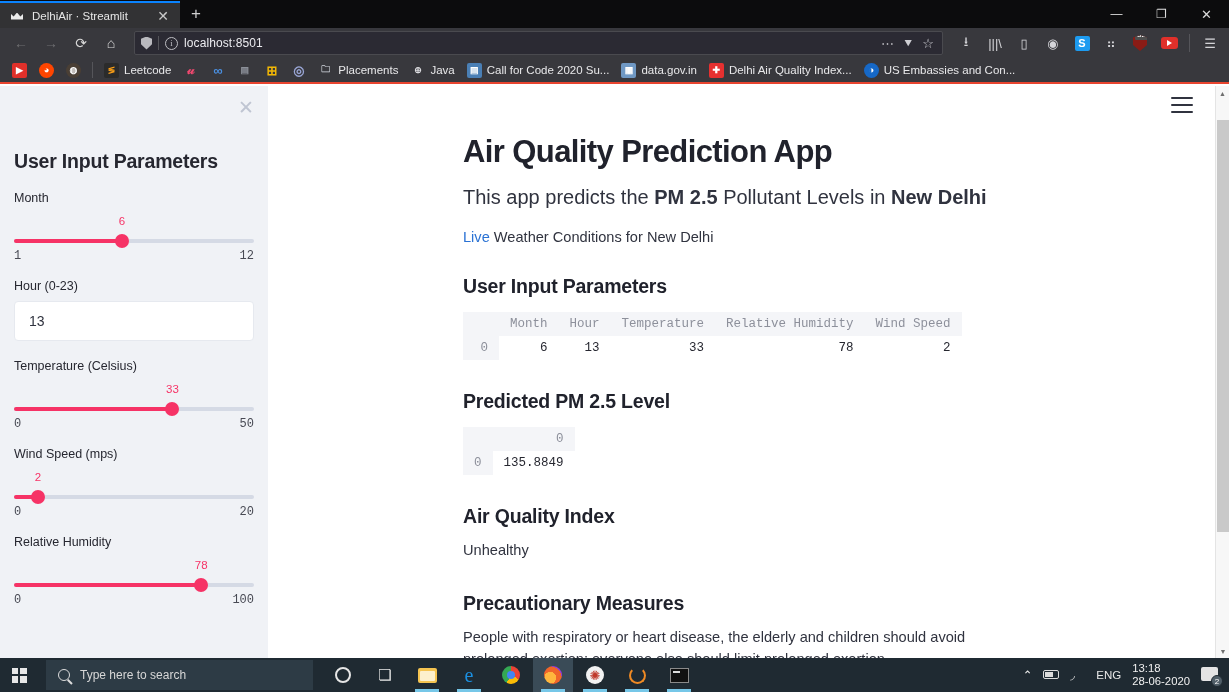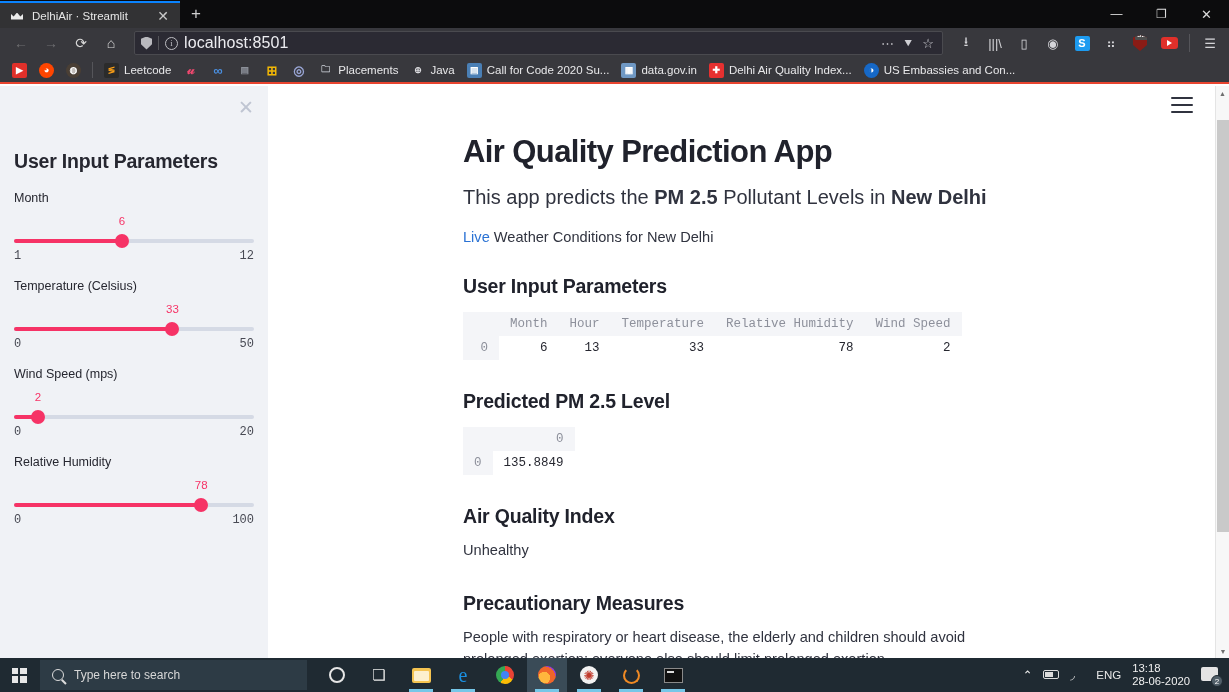--- a/index.html
+++ b/index.html
@@ -51,21 +51,21 @@
   .urlbar {
     flex: 1; height: 24px; margin: 0 6px 0 8px; background: #2b2a33;
     border: 1px solid #4a4a4f; border-radius: 2px; display: flex; align-items: center;
     padding: 0 6px; gap: 6px;
   }
   .url-shield { width: 11px; height: 13px; background: #c9c9cd;
     clip-path: polygon(50% 0,100% 18%,100% 60%,50% 100%,0 60%,0 18%); opacity:.9; }
   .url-sep { width: 1px; height: 14px; background: #55555a; }
   .url-info { width: 13px; height: 13px; border: 1.3px solid #bdbdc2; border-radius: 50%;
     color: #bdbdc2; font-size: 9px; line-height: 11px; text-align: center; font-family:"Liberation Serif",serif;}
-  .url-text { font-size: 16px; color: #ececf0; letter-spacing: .1px; }
+  .url-text { font-size: 12px; color: #ececf0; letter-spacing: .1px; }
   .url-actions { margin-left: auto; display: flex; align-items: center; gap: 9px; padding-right:2px; }
   .ico { color: #cfcfd4; font-size: 13px; line-height: 1; }
   .toolbar-right { display: flex; align-items: center; gap: 3px; padding-left: 4px; }
   .tbicon { width: 26px; height: 24px; display: flex; align-items: center; justify-content: center;
     color: #d4d4d8; font-size: 13px; position: relative; }
   .ext-s { width: 15px; height: 15px; background: #1d9bf0; border-radius: 2px; color: #fff;
     font-size: 11px; font-weight: bold; display: flex; align-items: center; justify-content: center; }
   .ublock { width: 14px; height: 16px; background: #8b1c16;
     clip-path: polygon(50% 0,100% 16%,100% 62%,50% 100%,0 62%,0 16%); position: relative; }
   .ublock-badge {
@@ -180,21 +180,21 @@
   .taskbar {
     position: absolute; left: 0; top: 658px; width: 1229px; height: 34px;
     background: #1f2a32; display: flex; align-items: center;
   }
   .start { width: 38px; height: 34px; display: flex; align-items: center; justify-content: center; }
   .start-g { width: 15px; height: 15px; display: grid; grid-template-columns: 1fr 1fr;
     grid-template-rows: 1fr 1fr; gap: 1.6px; }
   .start-g i { background: #e7e7e7; display: block; }
   .searchbox {
     width: 267px; height: 30px; background: #2d3b45; display: flex; align-items: center;
-    gap: 10px; padding: 0 12px; margin-left: 2px;
+    gap: 10px; padding: 0 12px; margin-left: 8px;
   }
   .search-ico { width: 12px; height: 12px; border: 1.6px solid #dcdcdc; border-radius: 50%;
     position: relative; flex: none; }
   .search-ico::after { content: ""; position: absolute; right: -4px; bottom: -3px;
     width: 6px; height: 1.6px; background: #dcdcdc; transform: rotate(45deg); }
   .search-text { font-size: 12px; color: #d7d7d7; }
   .tb-apps { display: flex; align-items: center; margin-left: 10px; gap: 2px; }
   .tb-app { width: 40px; height: 34px; display: flex; align-items: center; justify-content: center;
     position: relative; }
   .tb-app.active { background: #3a4b57; }
@@ -336,20 +336,26 @@
             <div class="s-fill" style="width:45%"></div>
           </div>
           <div class="s-thumb" style="left:45%"></div>
           <div class="s-minmax">
             <span>1</span>
             <span>12</span>
           </div>
         </div>
       </div>
 
+      <div class="widget">
+        <div class="w-label">Hour (0-23)</div>
+        <div class="numinput">
+          <span>13</span>
+        </div>
+      </div>
 
       <div class="widget">
         <div class="w-label">Temperature (Celsius)</div>
         <div class="slider-wrap">
           <span class="s-value" style="left:66%">33</span>
           <div class="s-track">
             <div class="s-fill" style="width:66%"></div>
           </div>
           <div class="s-thumb" style="left:66%"></div>
           <div class="s-minmax">

